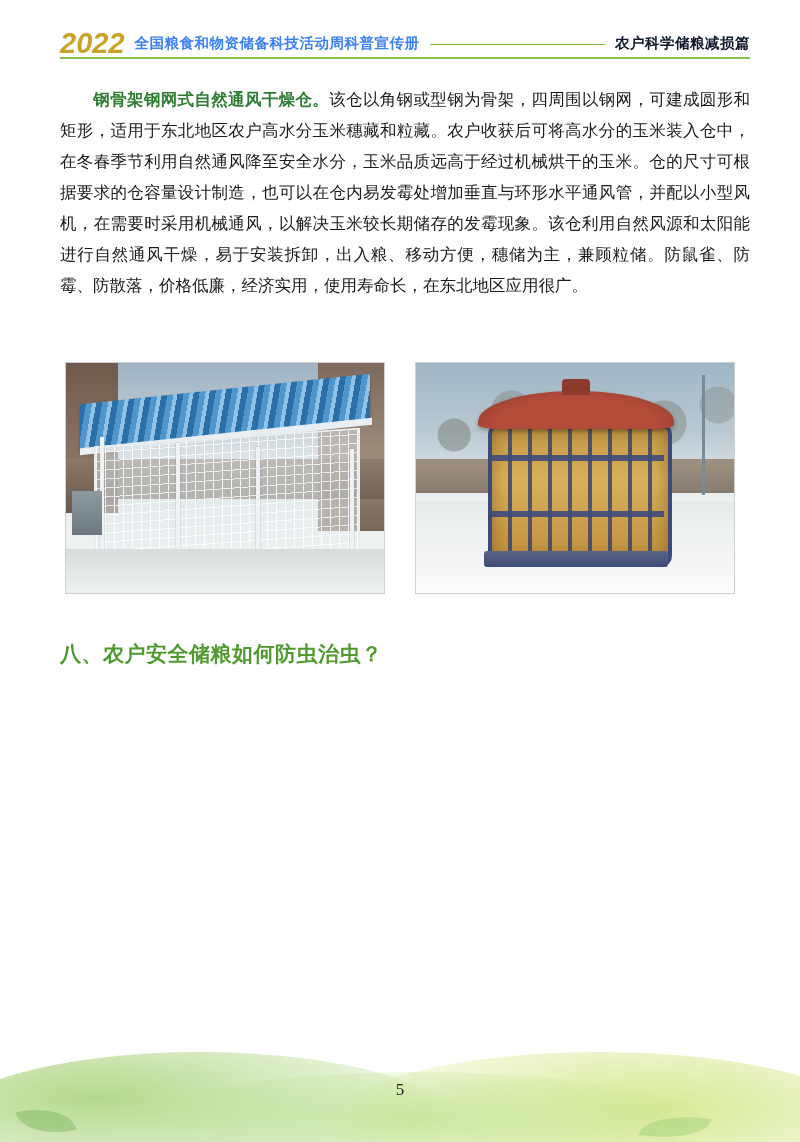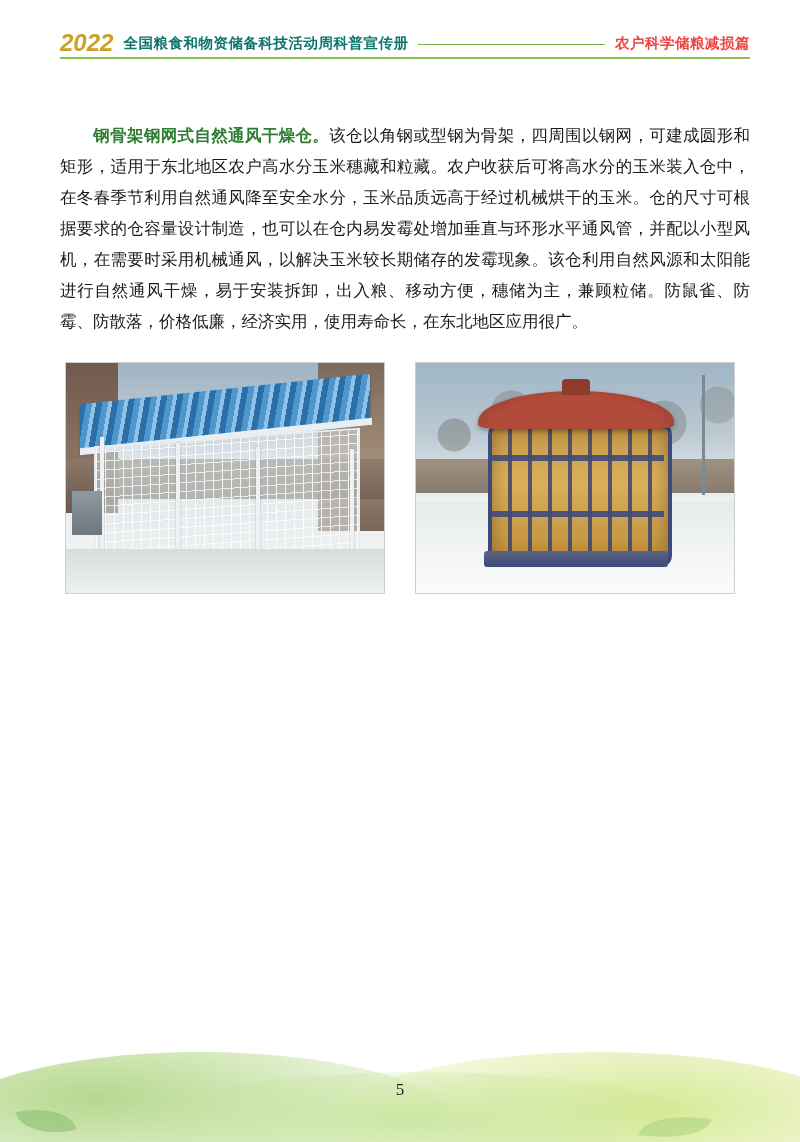--- a/index.html
+++ b/index.html
@@ -29,67 +29,66 @@
     left: 60px;
     width: 690px;
     height: 30px;
     display: flex;
     align-items: center;
   }
   .header .year {
     font-family: "Liberation Sans", sans-serif;
     font-weight: bold;
     font-style: italic;
-    font-size: 24px;
+    font-size: 29px;
     color: #c9a227;
     letter-spacing: 0px;
     margin-right: 10px;
     line-height: 1;
   }
   .header .booklet-title {
     font-family: "Liberation Sans", sans-serif;
     font-weight: bold;
     font-size: 14.5px;
-    color: #0f766e;
+    color: #3b82f6;
     letter-spacing: 0.5px;
     white-space: nowrap;
   }
   .header .rule {
     flex: 1;
     height: 0;
     border-top: 1px solid #7cb342;
     margin: 0 10px;
     position: relative;
     top: 1px;
   }
   .header .section-title {
     font-family: "Liberation Sans", sans-serif;
     font-weight: bold;
     font-size: 14.5px;
-    color: #ef4444;
+    color: #0f172a;
     white-space: nowrap;
     letter-spacing: 0.5px;
     text-align: center;
   }
   .header-underline {
     position: absolute;
     top: 57px;
     left: 60px;
     width: 690px;
     height: 2px;
     background: #8bbf4d;
   }
 
   
   .content {
     position: absolute;
     top: 84px;
     left: 60px;
     width: 690px;
-    margin-top: 36px;
   }
   p.para {
     margin: 0 0 0 0;
     font-size: 16.5px;
     line-height: 31px;
     color: #1a1a1a;
     text-align: justify;
     text-justify: inter-ideograph;
     font-family: "Liberation Serif", "DejaVu Serif", serif;
   }
@@ -346,20 +345,21 @@
         <div class="crib"></div>
         <div class="crib-bands"></div>
         <div class="roof-cone"></div>
         <div class="vent"></div>
         <div class="base"></div>
         <div class="pole"></div>
       </div>
     </div>
   </div>
 
+  <div class="h2">八、农户安全储粮如何防虫治虫？</div>
 
   <div class="content2">
   </div>
 
   <div class="footer-deco">
     <div class="band1"></div>
     <div class="band2"></div>
     <div class="band3"></div>
     <div class="leaf"></div>
     <div class="leaf2"></div>

